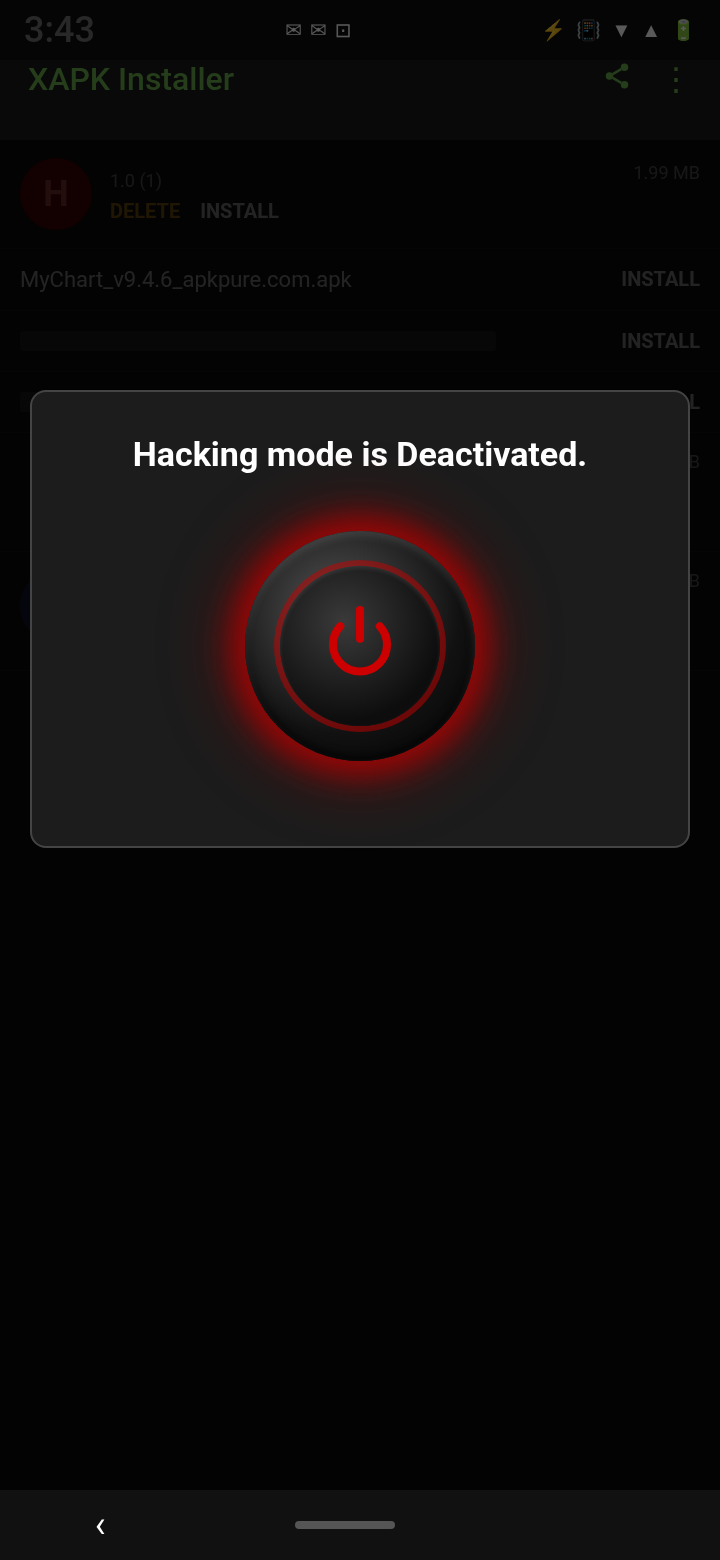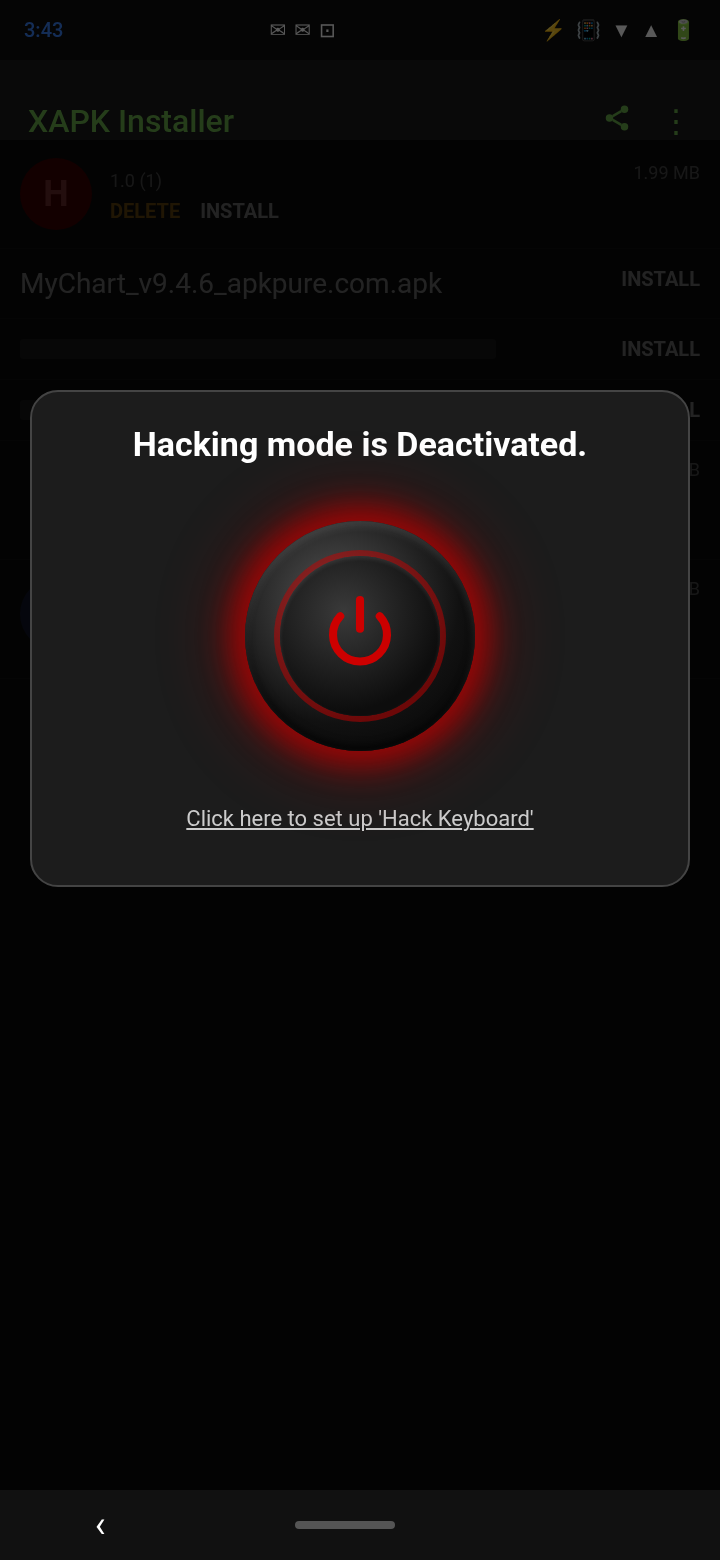--- a/index.html
+++ b/index.html
@@ -20,22 +20,22 @@
       background: #111;
       display: flex;
       align-items: center;
       justify-content: space-between;
       padding: 0 24px;
       position: relative;
       z-index: 1;
     }
 
     .status-time {
-      color: #3b82f6;
-      font-size: 20px;
+      color: #737373;
+      font-size: 36px;
       font-weight: 500;
     }
 
     .status-icons {
       display: flex;
       align-items: center;
       gap: 10px;
     }
 
     .status-icon {
@@ -48,21 +48,21 @@
       align-items: center;
       gap: 8px;
     }
 
     
     .app-bar {
       width: 720px;
       height: 80px;
       background: #1a1a1a;
       display: flex;
-      align-items: flex-end;
+      align-items: flex-start;
       justify-content: space-between;
       padding: 0 28px;
       position: relative;
       z-index: 1;
     }
 
     .app-title {
       color: #6ab04c;
       font-size: 32px;
       font-weight: 500;
@@ -177,23 +177,23 @@
     }
 
     
     .dialog {
       position: absolute;
       top: 390px;
       left: 30px;
       width: 660px;
       background: #1c1c1c;
       border: 2px solid #444;
-      border-radius: 28px;
+      border-radius: 16px;
       z-index: 20;
-      padding: 30px 30px 30px 30px;
+      padding: 40px 30px 30px 30px;
       display: flex;
       flex-direction: column;
       align-items: center;
     }
 
     .dialog-title {
       color: #fff;
       font-size: 34px;
       font-weight: bold;
       text-align: center;
@@ -352,21 +352,21 @@
       <div class="list-version">1.0 (1)</div>
       <div class="list-actions">
         <span class="btn-delete">DELETE</span>
         <span class="btn-install">INSTALL</span>
       </div>
     </div>
     <div class="list-size">1.99 MB</div>
   </div>
 
   <div class="list-item-no-icon" style="padding:18px 20px; border-bottom:1px solid #2a2a2a; position:relative;">
-    <div style="color:#fff; font-size:28px;">MyChart_v9.4.6_apkpure.com.apk</div>
+    <div style="color:#fff; font-size:22px;">MyChart_v9.4.6_apkpure.com.apk</div>
     <div style="position:absolute; right:20px; top:18px; color:#fff; font-size:20px; font-weight:bold;">INSTALL</div>
   </div>
 
   <div style="padding:18px 20px; border-bottom:1px solid #2a2a2a; display:flex; justify-content:space-between; align-items:center;">
     <div style="width:70%; background:#333; height:20px; border-radius:3px;"></div>
     <span style="color:#fff; font-size:20px; font-weight:bold;">INSTALL</span>
   </div>
 
   <div style="padding:18px 20px; border-bottom:1px solid #2a2a2a; display:flex; justify-content:space-between; align-items:center;">
     <div style="width:65%; background:#333; height:20px; border-radius:3px;"></div>
@@ -411,21 +411,20 @@
       <div class="power-symbol">
         <svg viewBox="0 0 100 100" xmlns="http://www.w3.org/2000/svg">
 
           <line x1="50" y1="10" x2="50" y2="42" stroke="#cc0000" stroke-width="9" stroke-linecap="round"></line>
           <path d="M 28 28 A 30 30 0 1 0 72 28" fill="none" stroke="#cc0000" stroke-width="9" stroke-linecap="round"></path>
         </svg>
       </div>
     </div>
   </div>
 
-  <div class="setup-link">Click here to set up 'Hack Keyboard'</div>
 
 </div>
 
 <div class="bottom-nav">
   <span class="nav-back" style="font-size:36px;">‹</span>
   <div class="nav-home-pill"></div>
   <div style="width:40px;"></div>
 </div>
 
 </body></html>

